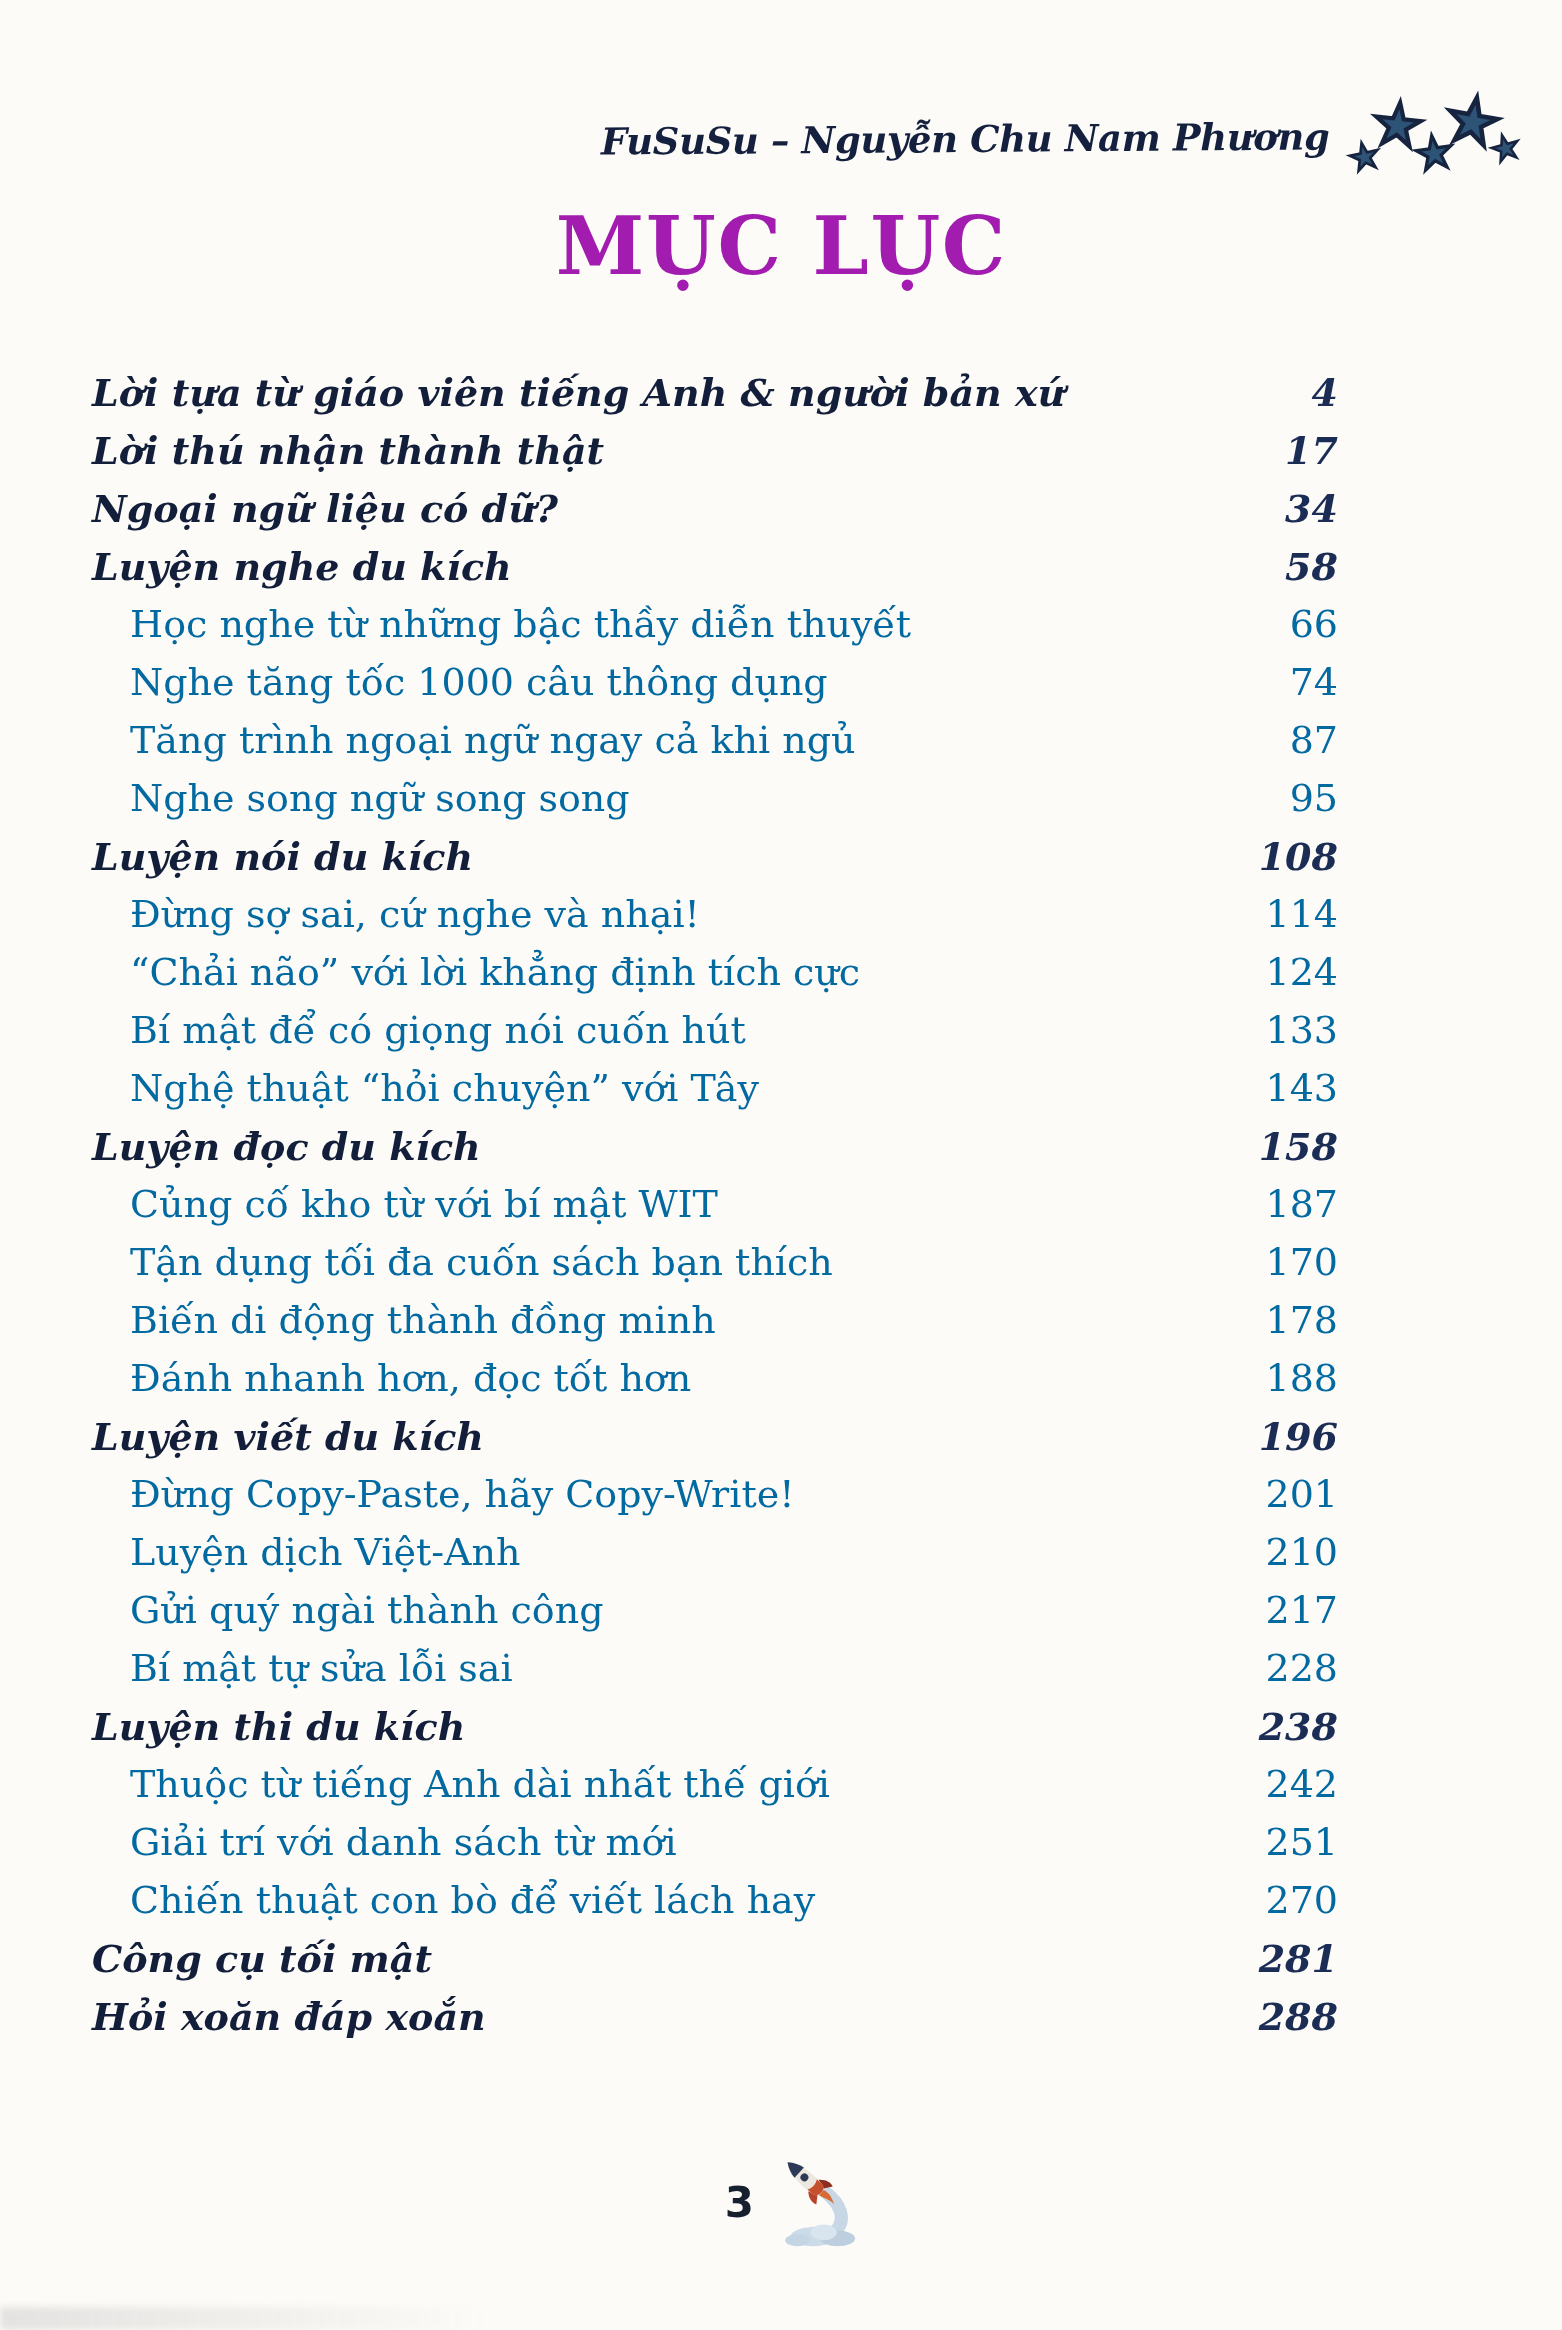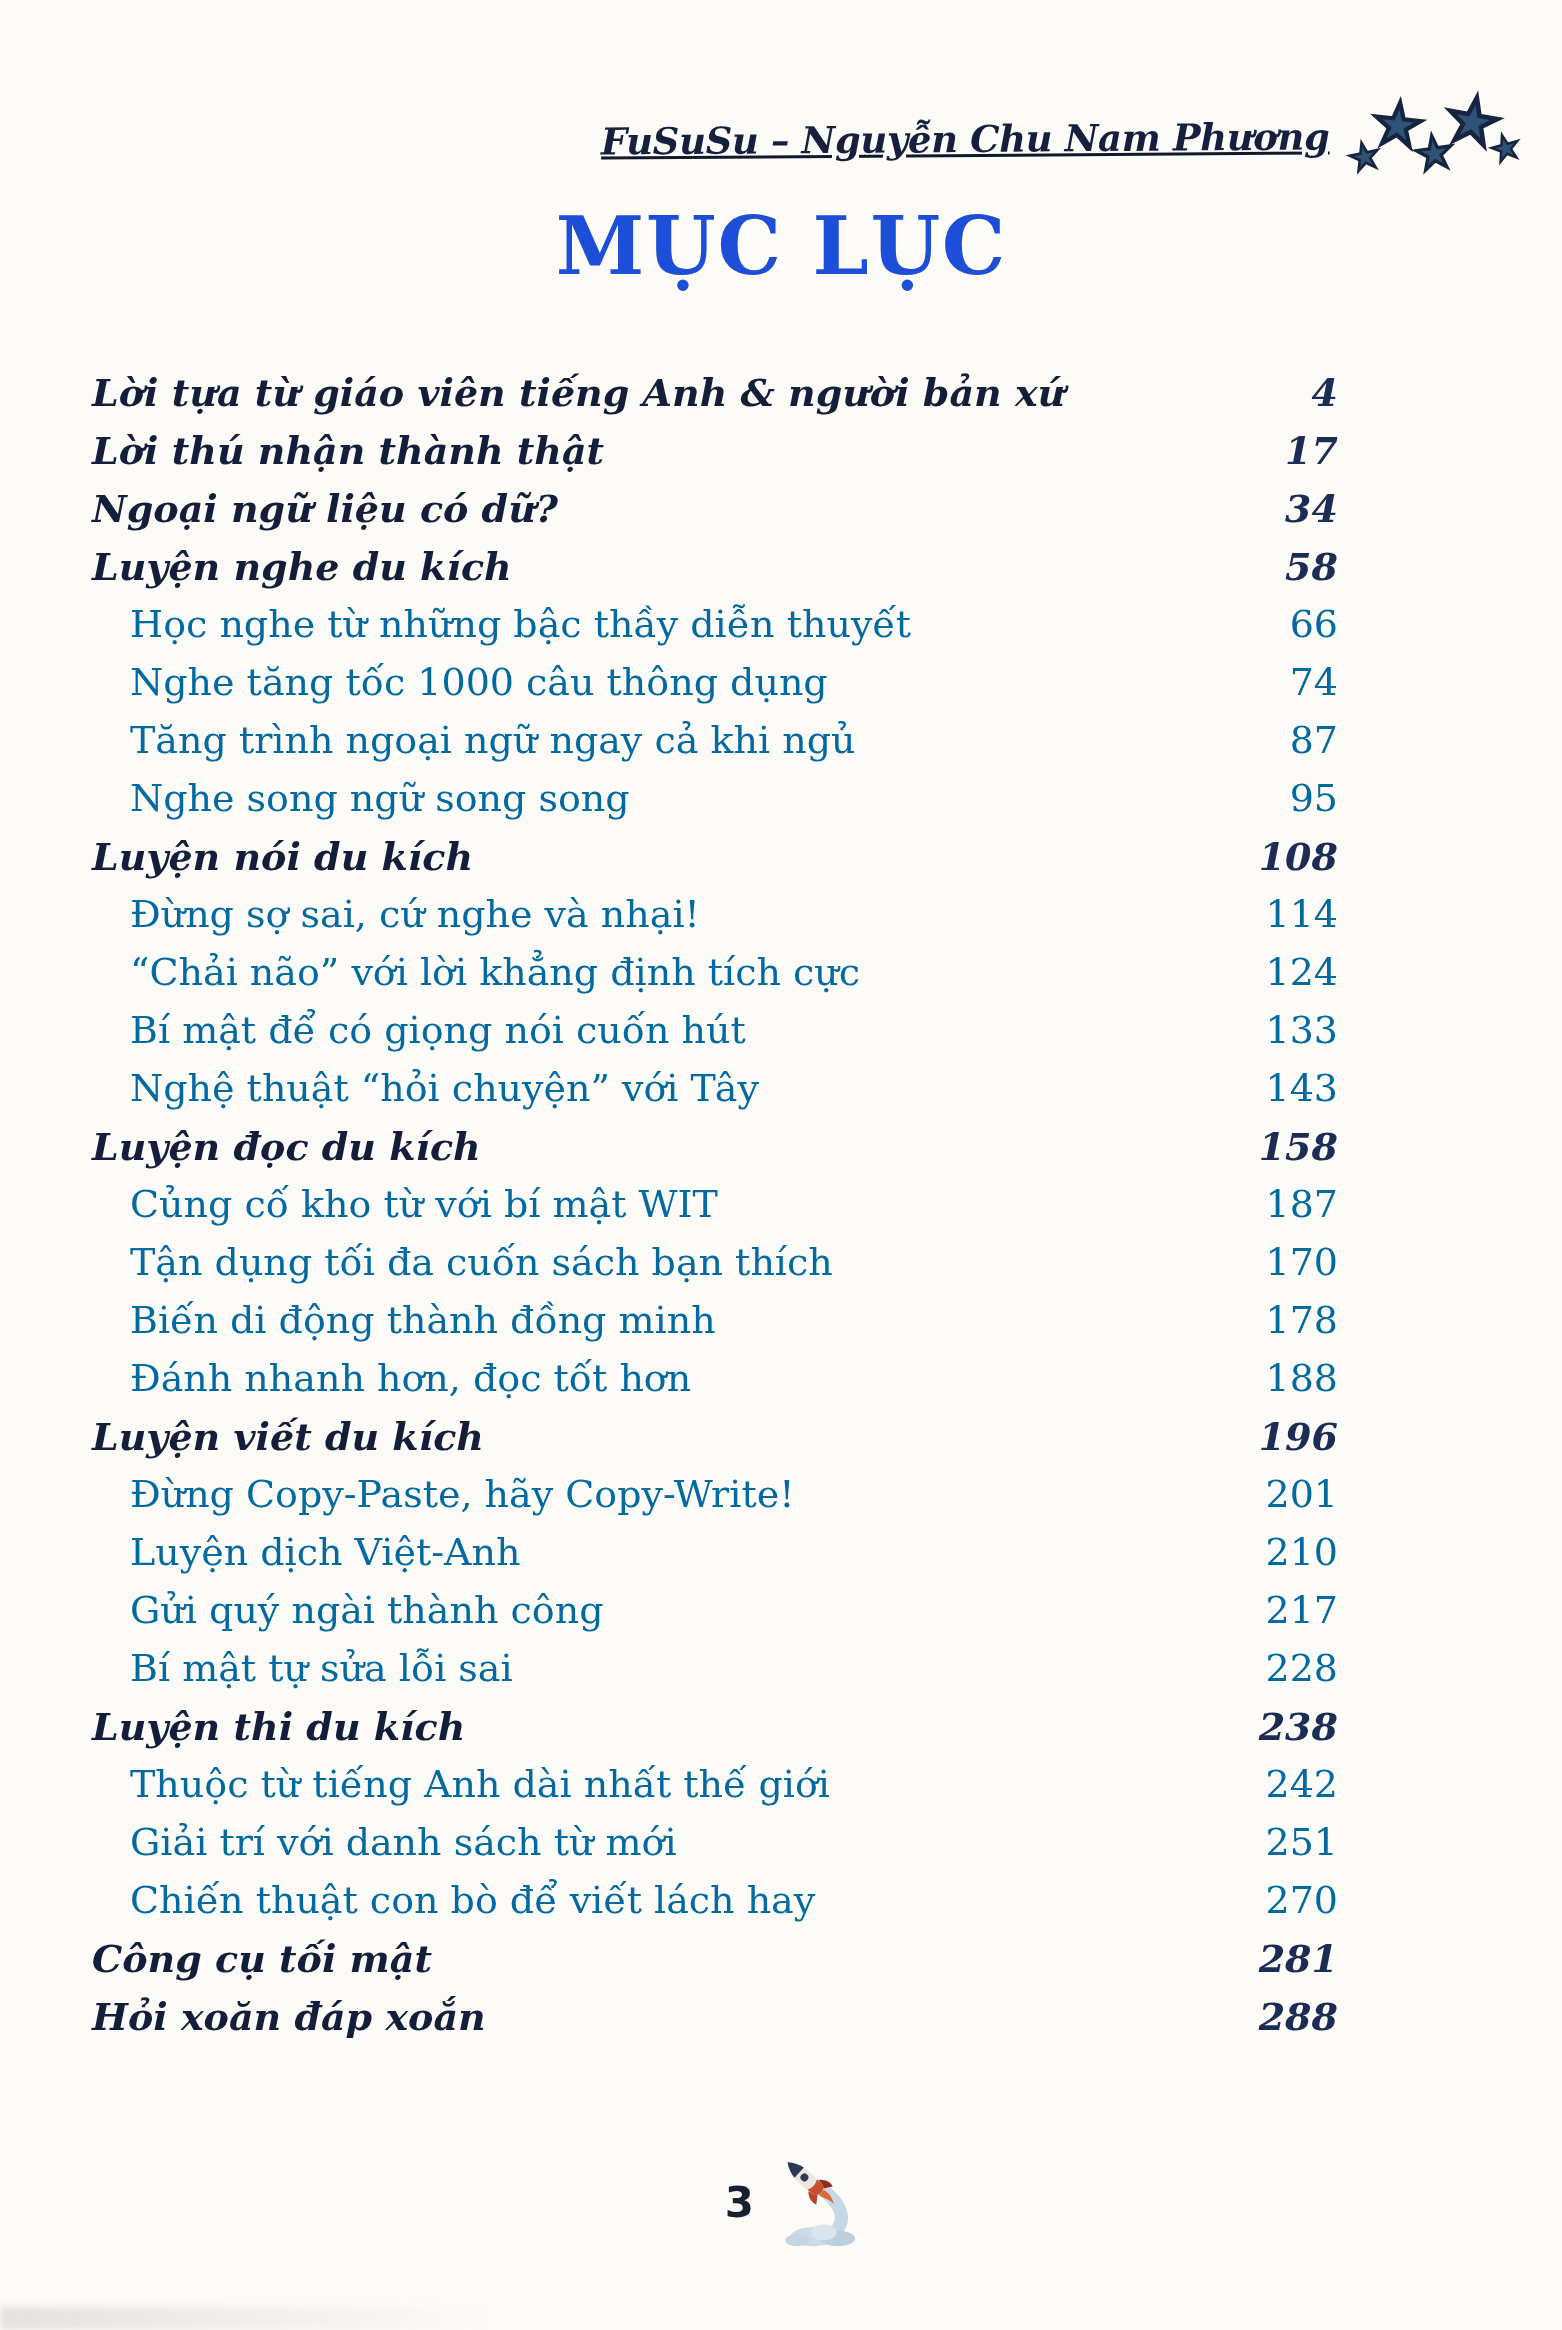--- a/index.html
+++ b/index.html
@@ -14,35 +14,35 @@
   }
   
   .page::after{
     content:"";
     position:absolute;left:0;bottom:0;width:488px;height:23px;
     background:linear-gradient(to right,rgba(120,120,118,.18),rgba(120,120,118,0));
     filter:blur(3.5px);
   }
   .header{
     position:absolute;top:84px;right:40px;
-    display:flex;align-items:center;gap:12.2px;text-decoration:underline;
+    display:flex;align-items:center;gap:12.2px;
   }
   .author{
     font-style:italic;font-weight:700;
     font-size:37px;letter-spacing:-0.4px;
     color:#14203d;
     white-space:nowrap;
     transform:rotate(-0.4deg);
   }
   .stars{width:181px;height:122px;margin-top:-12.2px;}
   .title{
     position:absolute;top:199px;left:0;width:100%;
     text-align:center;
     font-weight:700;font-size:80px;letter-spacing:1.7px;
-    color:#1d4ed8;
+    color:#a21caf;
   }
   .toc{
     position:absolute;top:370px;left:92px;right:225px;
   }
   .toc-row{
     display:flex;justify-content:space-between;align-items:baseline;
     height:58px;
     font-size:38px;
     white-space:nowrap;
   }

